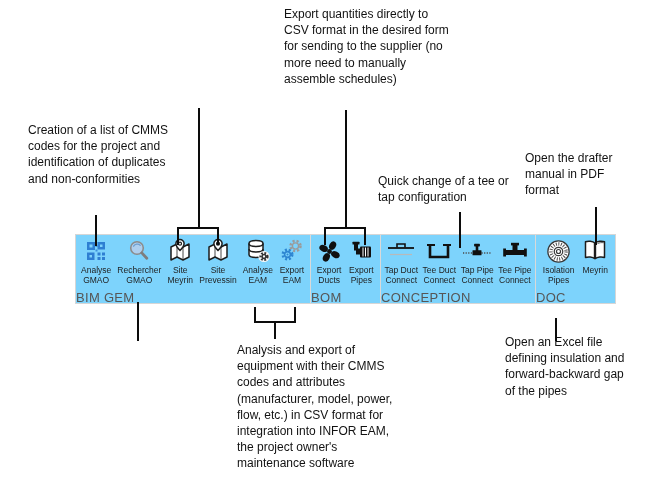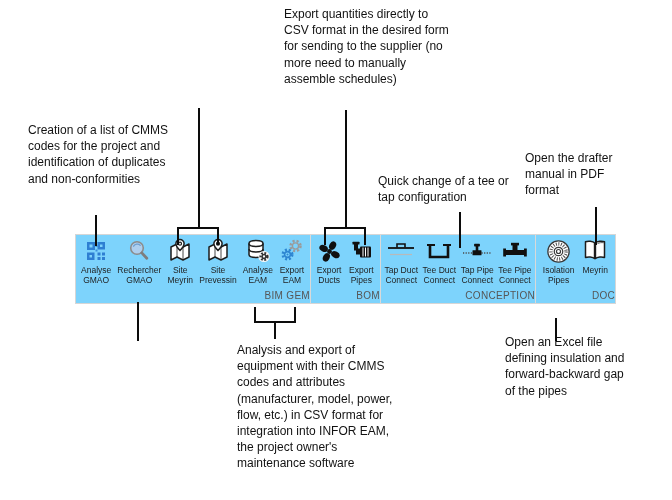--- a/index.html
+++ b/index.html
@@ -10,21 +10,21 @@
   
   #ribbon{position:absolute;left:75px;top:234px;width:541px;height:70px;
           background:#7dd3fc;border:1px solid #d6d6d6;box-sizing:border-box;
           display:flex;z-index:1;}
   .rgroup{position:relative;display:flex;flex-direction:column;box-sizing:border-box;}
   .rgroup.divider{border-right:1px solid #d9d9d9;}
   .rbuttons{flex:1;display:flex;justify-content:space-evenly;align-items:flex-start;padding-top:2px;}
   .rbtn{display:flex;flex-direction:column;align-items:center;padding:0 1px;cursor:default;}
   .ricon{height:28px;display:flex;align-items:center;justify-content:center;}
   .rlabel{font-size:8.5px;line-height:1.18;text-align:center;white-space:pre-line;color:#1e1e1e;}
-  .gname{height:13px;font-size:10px;letter-spacing:.3px;color:#565656;text-align:right;}
+  .gname{height:13px;font-size:13px;letter-spacing:.3px;color:#565656;text-align:left;}
 </style>
 </head>
 <body>
 
 <div id="canvas">
 
   <div class="note" style="left:28px;top:122px;width:158px;">Creation of a list of CMMS codes for the project and identification of duplicates and non-conformities</div>
   <div class="note" style="left:284px;top:6px;width:172px;">Export quantities directly to CSV format in the desired form for sending to the supplier (no more need to manually assemble schedules)</div>
   <div class="note" style="left:378px;top:173px;width:140px;">Quick change of a tee or tap configuration</div>
   <div class="note" style="left:525px;top:150px;width:100px;">Open the drafter manual in PDF format</div>

